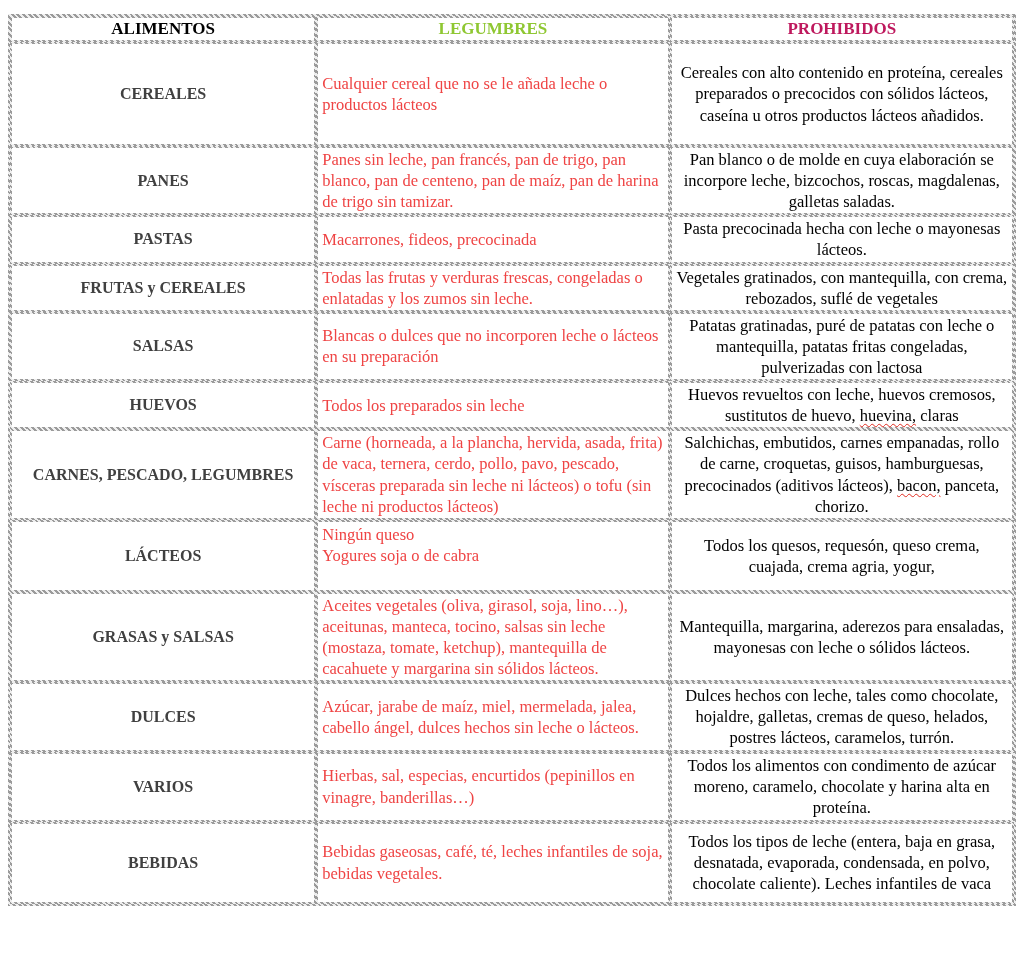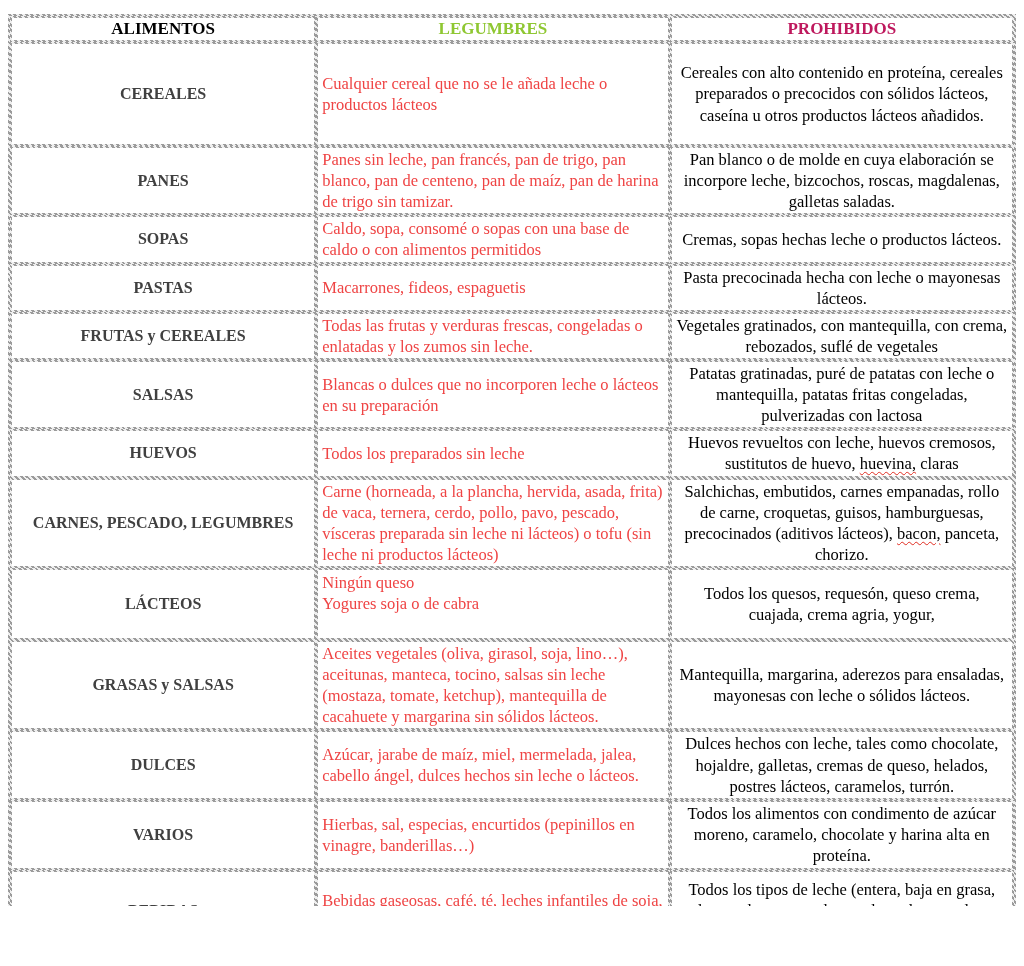--- a/index.html
+++ b/index.html
@@ -107,29 +107,24 @@
         <td class="perm">Cualquier cereal que no se le añada leche o productos lácteos</td>
         <td class="proh">Cereales con alto contenido en proteína, cereales preparados o precocidos con sólidos lácteos, caseína u otros productos lácteos añadidos.</td>
       </tr>
 
       <tr class="r1">
         <td class="food">PANES</td>
         <td class="perm">Panes sin leche, pan francés, pan de trigo, pan blanco, pan de centeno, pan de maíz, pan de harina de trigo sin tamizar.</td>
         <td class="proh">Pan blanco o de molde en cuya elaboración se incorpore leche, bizcochos, roscas, magdalenas, galletas saladas.</td>
       </tr>
 
-      <tr class="r2">
-        <td class="food">SOPAS</td>
-        <td class="perm">Caldo, sopa, consomé o sopas con una  base de caldo o con alimentos permitidos</td>
-        <td class="proh">Cremas, sopas hechas leche o productos lácteos.</td>
-      </tr>
 
       <tr class="r3">
         <td class="food">PASTAS</td>
-        <td class="perm">Macarrones, fideos, espaguetis</td>
+        <td class="perm">Macarrones, fideos, precocinada</td>
         <td class="proh">Pasta precocinada hecha con leche o mayonesas lácteos.</td>
       </tr>
 
       <tr class="r4">
         <td class="food">FRUTAS y CEREALES</td>
         <td class="perm">Todas las frutas y verduras frescas, congeladas o enlatadas y los zumos sin leche.</td>
         <td class="proh">Vegetales gratinados, con mantequilla, con crema, rebozados, suflé de vegetales</td>
       </tr>
 
       <tr class="r5">

